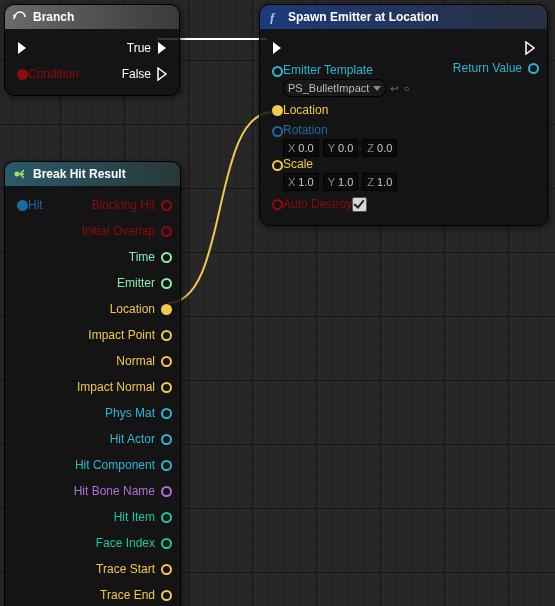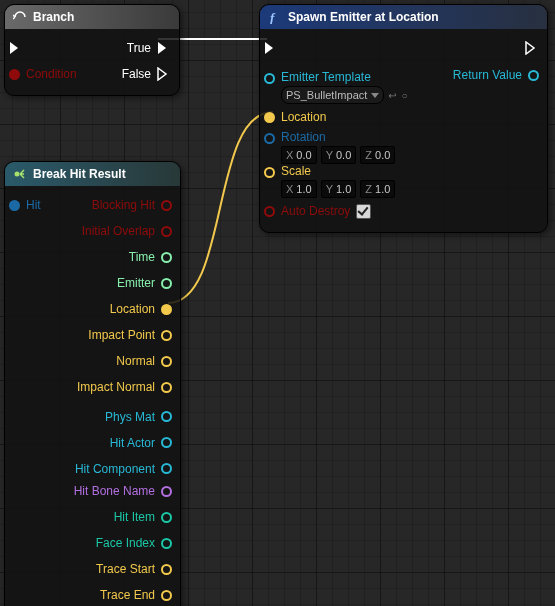--- a/index.html
+++ b/index.html
@@ -42,29 +42,29 @@
     padding: 0 8px;
     font-weight: bold;
     color: #fff;
     gap: 6px;
   }
   .hdr-branch { background: linear-gradient(90deg, #6a6a6a 0%, #3a3a3a 100%); }
   .hdr-break  { background: linear-gradient(90deg, #2a5a6a 0%, #283838 100%); }
   .hdr-spawn  { background: linear-gradient(90deg, #1c3a7a 0%, #283040 100%); }
   .hdr-icon svg { display: block; }
   .node-body {
-    padding: 6px 8px 8px 4px;
+    padding: 6px 8px 8px 12px;
   }
   .row {
     display: flex;
     justify-content: space-between;
     align-items: center;
     min-height: 26px;
   }
-  .pin-left  { display: flex; align-items: center; gap: 6px; }
+  .pin-left  { display: flex; align-items: center; }
   .pin-right { display: flex; align-items: center; gap: 6px; justify-content: flex-end; }
   .pin-label { white-space: nowrap; }
   .pin-circle {
     width: 11px; height: 11px;
     border-radius: 50%;
     border: 2px solid currentColor;
     background: transparent;
   }
   .pin-circle.filled { background: currentColor; }
   .exec-pin svg { display: block; }
@@ -118,21 +118,21 @@
     width: 4px; height: 8px;
     border: solid #222;
     border-width: 0 2px 2px 0;
     transform: rotate(40deg);
   }
   .c-exec   { color: #ffffff; }
   .c-bool   { color: #8f0b0b; }
   .c-float  { color: #86efac; }
   .c-vector { color: #f2c94c; }
   .c-struct { color: #1b6aa5; }
-  .c-object { color: #28b8d6; margin-top: 7px; }
+  .c-object { color: #28b8d6; }
   .c-name   { color: #b26fe0; }
   .c-int    { color: #1ac7a6; }
 </style>
 </head>
 <body>
 
 <svg class="wires">
   <path d="M 158 39 C 210 39, 210 39, 267 39" stroke="#ffffff" stroke-width="2" fill="none"></path>
   <path d="M 168 303 C 230 303, 210 112, 273 112" stroke="#f2c94c" stroke-width="2" fill="none"></path>
 </svg>

